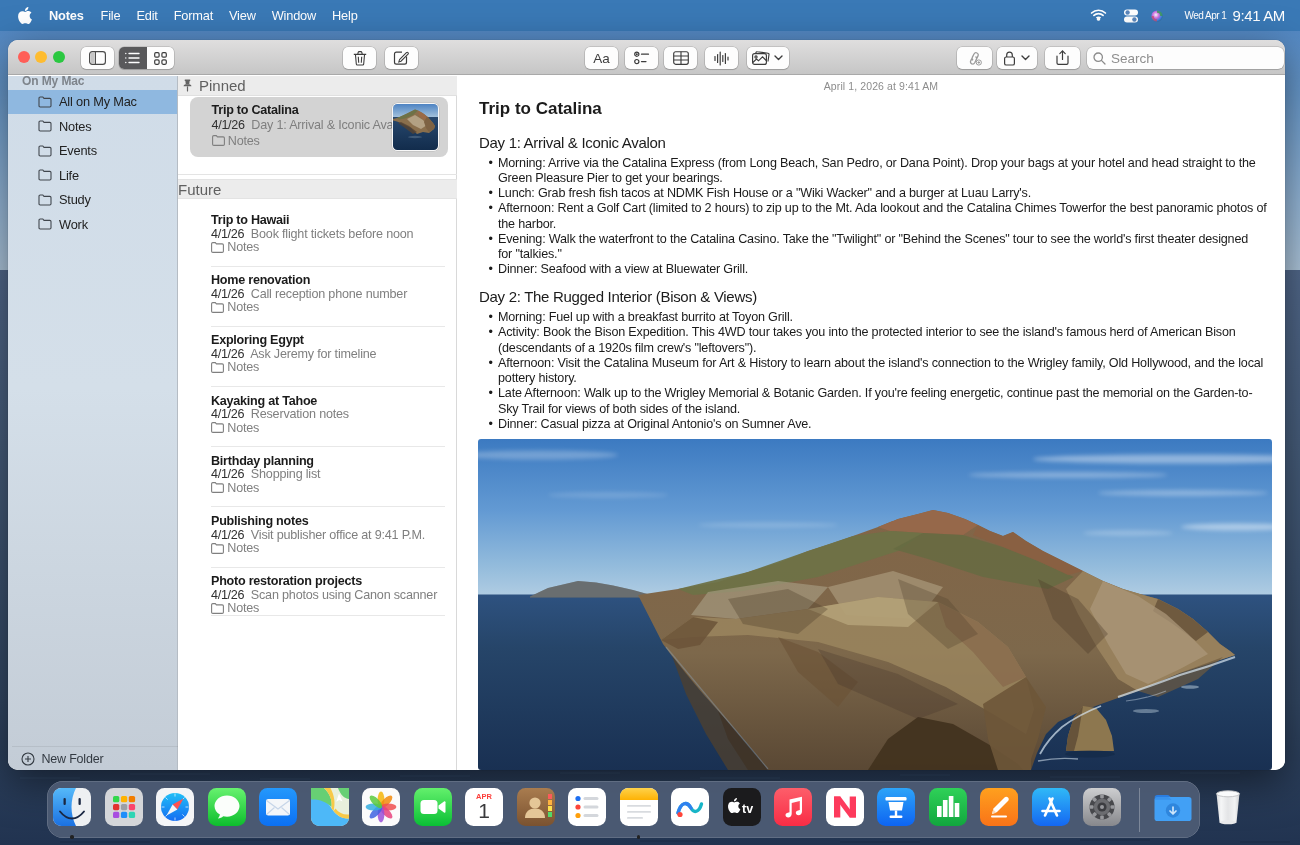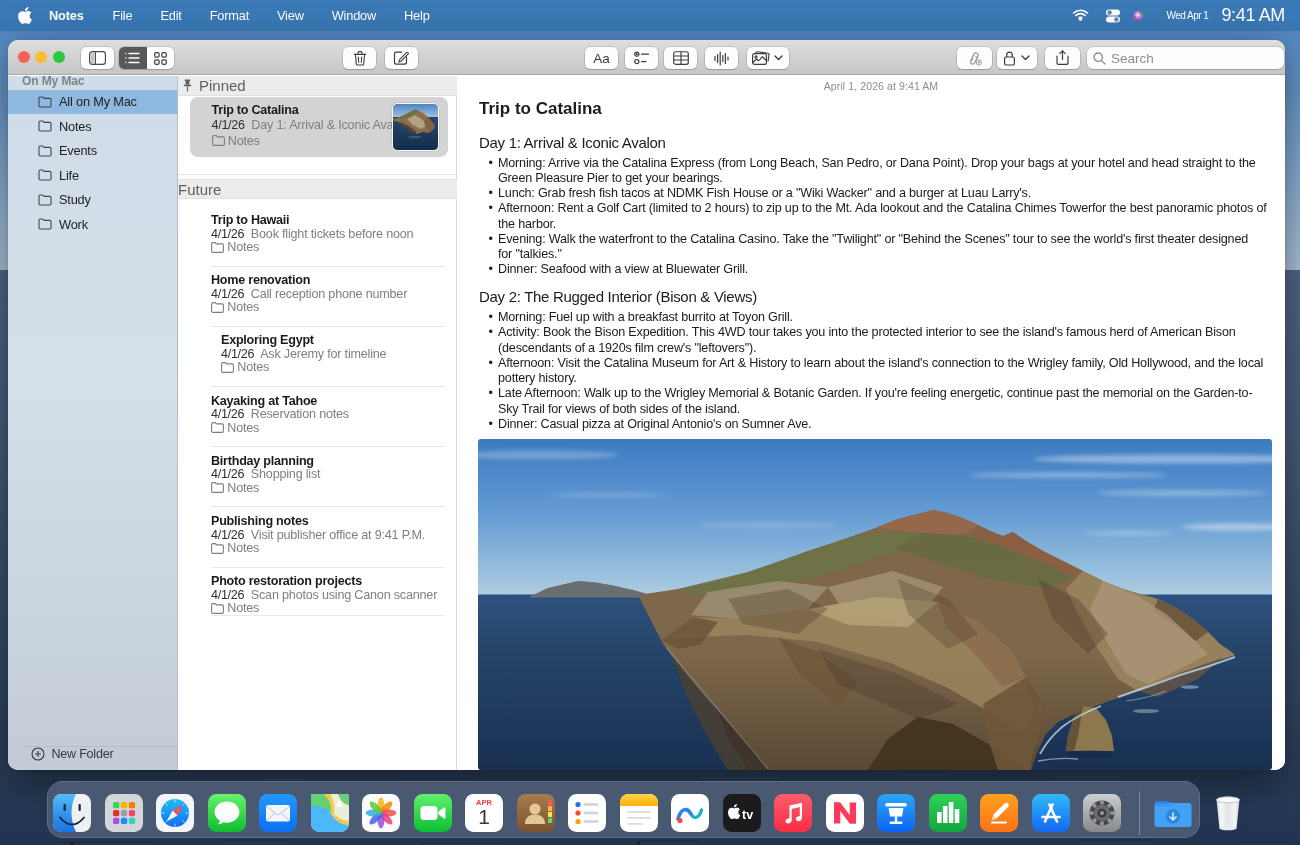--- a/index.html
+++ b/index.html
@@ -4,44 +4,44 @@
 <style>
 * { margin:0; padding:0; box-sizing:border-box; }
 html,body { width:1300px; height:845px; overflow:hidden; font-family:"Liberation Sans", sans-serif; }
 #screen { position:relative; width:1300px; height:845px; overflow:hidden; }
 #wallpaper { position:absolute; left:0; top:0; }
 
 
 #menubar { position:absolute; left:0; top:0; width:1300px; height:31px;
   background:#3a79b6; color:#fff; display:flex; align-items:center; font-size:12.8px; letter-spacing:-0.2px; }
 #menubar .apple { flex:none; }
-#menubar .mitem { margin-left:12px; padding:0 8px; }
+#menubar .mitem { margin-left:0; padding:0 8px; }
 #menubar .appname { font-weight:bold; padding:0 9px; margin-left:8px; }
 #menubar .right { margin-left:auto; display:flex; align-items:center; }
-#menubar .clock { margin-right:15px; margin-left:13px; letter-spacing:-0.35px; font-size:18px; }
+#menubar .clock { margin-right:15px; margin-left:6px; letter-spacing:-0.35px; font-size:15px; }
 #menubar .date { margin-left:21px; letter-spacing:-0.5px; font-size:10px; }
 
 
 #window { position:absolute; left:8px; top:40px; width:1277px; height:730px;
   border-radius:10px; overflow:hidden; background:#fff;
   box-shadow:0 12px 40px rgba(0,0,0,0.5), 0 0 1px rgba(0,0,0,0.4); }
 #toolbar { position:absolute; left:0; top:0; width:1277px; height:35px;
   background:linear-gradient(#dfdede, #c6c6c6); border-bottom:1px solid #a9a9a9; }
 .tl { position:absolute; top:11px; width:12px; height:12px; border-radius:50%; }
 .tbtn { position:absolute; top:7px; height:22px; background:#fdfdfd; border-radius:5px;
   box-shadow:0 0 0 0.5px rgba(0,0,0,0.22), 0 1px 1px rgba(0,0,0,0.12);
   display:flex; align-items:center; justify-content:center; color:#3c3c3c; }
 
 #sidebar { position:absolute; left:0; top:36px; width:170px; height:694px;
   background:linear-gradient(#d0dce8, #d4dfe9 45%, #c3ccd6); border-right:1px solid #b5bcc4; font-size:12.8px; color:#222; letter-spacing:-0.2px; }
 #sidebar .hdr { color:#7e848b; font-weight:bold; font-size:12px; height:13.5px; line-height:11px; padding:0 0 0 14px; letter-spacing:-0.1px; }
 .srow { position:relative; height:24.5px; display:flex; align-items:center; padding-left:30px; }
 .srow.sel { background:#8fb8e0; }
 .srow svg { margin-right:7px; flex:none; }
-#newfolder { position:absolute; left:14px; bottom:0; width:170px; height:24px; display:flex; align-items:flex-start;
+#newfolder { position:absolute; left:4px; bottom:0; width:170px; height:24px; display:flex; align-items:center;
   font-size:12.5px; color:#333a42; border-top:1px solid rgba(0,0,0,0.07); }
 
 #listcol { position:absolute; left:170px; top:36px; width:279px; height:694px; background:#fff;
   border-right:1px solid #d9d9d9; font-size:12.8px; }
 .lsechdr { background:#ececec; height:20px; display:flex; align-items:center; color:#606060;
   font-weight:normal; font-size:15px; }
 #pinhdr { position:absolute; top:0; left:0; width:279px; border-bottom:1px solid #e0e0e0;}
 #futhdr { position:absolute; top:103px; left:0; width:279px; border-top:1px solid #e3e3e3; border-bottom:1px solid #e3e3e3;}
 #pincard { position:absolute; left:12px; top:21px; width:258px; height:60px; background:#d3d3d3; border-radius:8px; }
 .ltitle { font-weight:bold; color:#1b1b1b; font-size:12.6px; letter-spacing:-0.25px; }
@@ -56,21 +56,21 @@
 #notedate { position:absolute; top:3px; left:10px; width:828px; text-align:center; color:#8d8d8d; font-size:10.5px; line-height:14px; letter-spacing:0.1px; }
 #ntitle { position:absolute; left:22px; top:24px; font-size:17px; line-height:17px; font-weight:bold; color:#1b1b1b; }
 .nh2 { position:absolute; left:22px; font-size:15px; line-height:15px; font-weight:500; color:#1b1b1b; letter-spacing:-0.3px; }
 .nline { position:absolute; left:41px; font-size:12.6px; line-height:13px; color:#1b1b1b; white-space:nowrap; letter-spacing:-0.19px; }
 .nline .bu { position:absolute; left:-9.5px; }
 #nimg { position:absolute; left:21px; top:363px; width:794px; height:331px; border-radius:3px; overflow:hidden; }
 
 
 #dock { position:absolute; left:47px; top:781px; width:1153px; height:57px;
   background:rgba(78,92,117,0.92); border-radius:16px;
-  box-shadow:inset 0 0 0 0.5px rgba(255,255,255,0.25); display:flex; align-items:center; padding-top:6.5px; padding-left:6px; }
+  box-shadow:inset 0 0 0 0.5px rgba(255,255,255,0.25); display:flex; align-items:flex-start; padding-top:6.5px; padding-left:6px; }
 .dicon { width:38px; height:38px; margin-right:13.5px; flex:none; position:relative; }
 .dicon svg { position:absolute; left:0; top:0; }
 .ddot { position:absolute; width:3.5px; height:3.5px; border-radius:50%; background:#222; left:17px; top:47.5px; }
 #docksep { width:1px; height:44px; background:rgba(255,255,255,0.28); margin:0 14px 0 4px; flex:none; }
 </style>
 </head>
 <body>
 <div id="screen">
 <svg id="wallpaper" width="1300" height="845" viewBox="0 0 1300 845">
   <defs>
@@ -352,21 +352,21 @@
         </div>
     <div class="lsep" style="top:189.5px;"></div>
     <div class="litem" style="top:198.2px;">
           <div class="ltitle">Home renovation</div>
           <div><span class="ldate">4/1/26</span>&nbsp; <span class="lprev">Call reception phone number</span></div>
           <div class="lfolder"><svg width="13" height="11" viewBox="0 0 13 11" style="vertical-align:-1.5px">
               <path d="M0.6,1.8 C0.6,1.1 1.1,0.6 1.8,0.6 L4.3,0.6 L5.4,1.9 L11.2,1.9 C11.9,1.9 12.4,2.4 12.4,3.1 L12.4,9.2 C12.4,9.9 11.9,10.4 11.2,10.4 L1.8,10.4 C1.1,10.4 0.6,9.9 0.6,9.2 Z" fill="none" stroke="#7f7f7f" stroke-width="1.1"></path>
             </svg> Notes</div>
         </div>
     <div class="lsep" style="top:249.7px;"></div>
-    <div class="litem" style="top:258.4px;margin-left:10px;">
+    <div class="litem" style="top:258.4px;">
           <div class="ltitle">Exploring Egypt</div>
           <div><span class="ldate">4/1/26</span>&nbsp; <span class="lprev">Ask Jeremy for timeline</span></div>
           <div class="lfolder"><svg width="13" height="11" viewBox="0 0 13 11" style="vertical-align:-1.5px">
               <path d="M0.6,1.8 C0.6,1.1 1.1,0.6 1.8,0.6 L4.3,0.6 L5.4,1.9 L11.2,1.9 C11.9,1.9 12.4,2.4 12.4,3.1 L12.4,9.2 C12.4,9.9 11.9,10.4 11.2,10.4 L1.8,10.4 C1.1,10.4 0.6,9.9 0.6,9.2 Z" fill="none" stroke="#7f7f7f" stroke-width="1.1"></path>
             </svg> Notes</div>
         </div>
     <div class="lsep" style="top:309.9px;"></div>
     <div class="litem" style="top:318.6px;">
           <div class="ltitle">Kayaking at Tahoe</div>
           <div><span class="ldate">4/1/26</span>&nbsp; <span class="lprev">Reservation notes</span></div>

